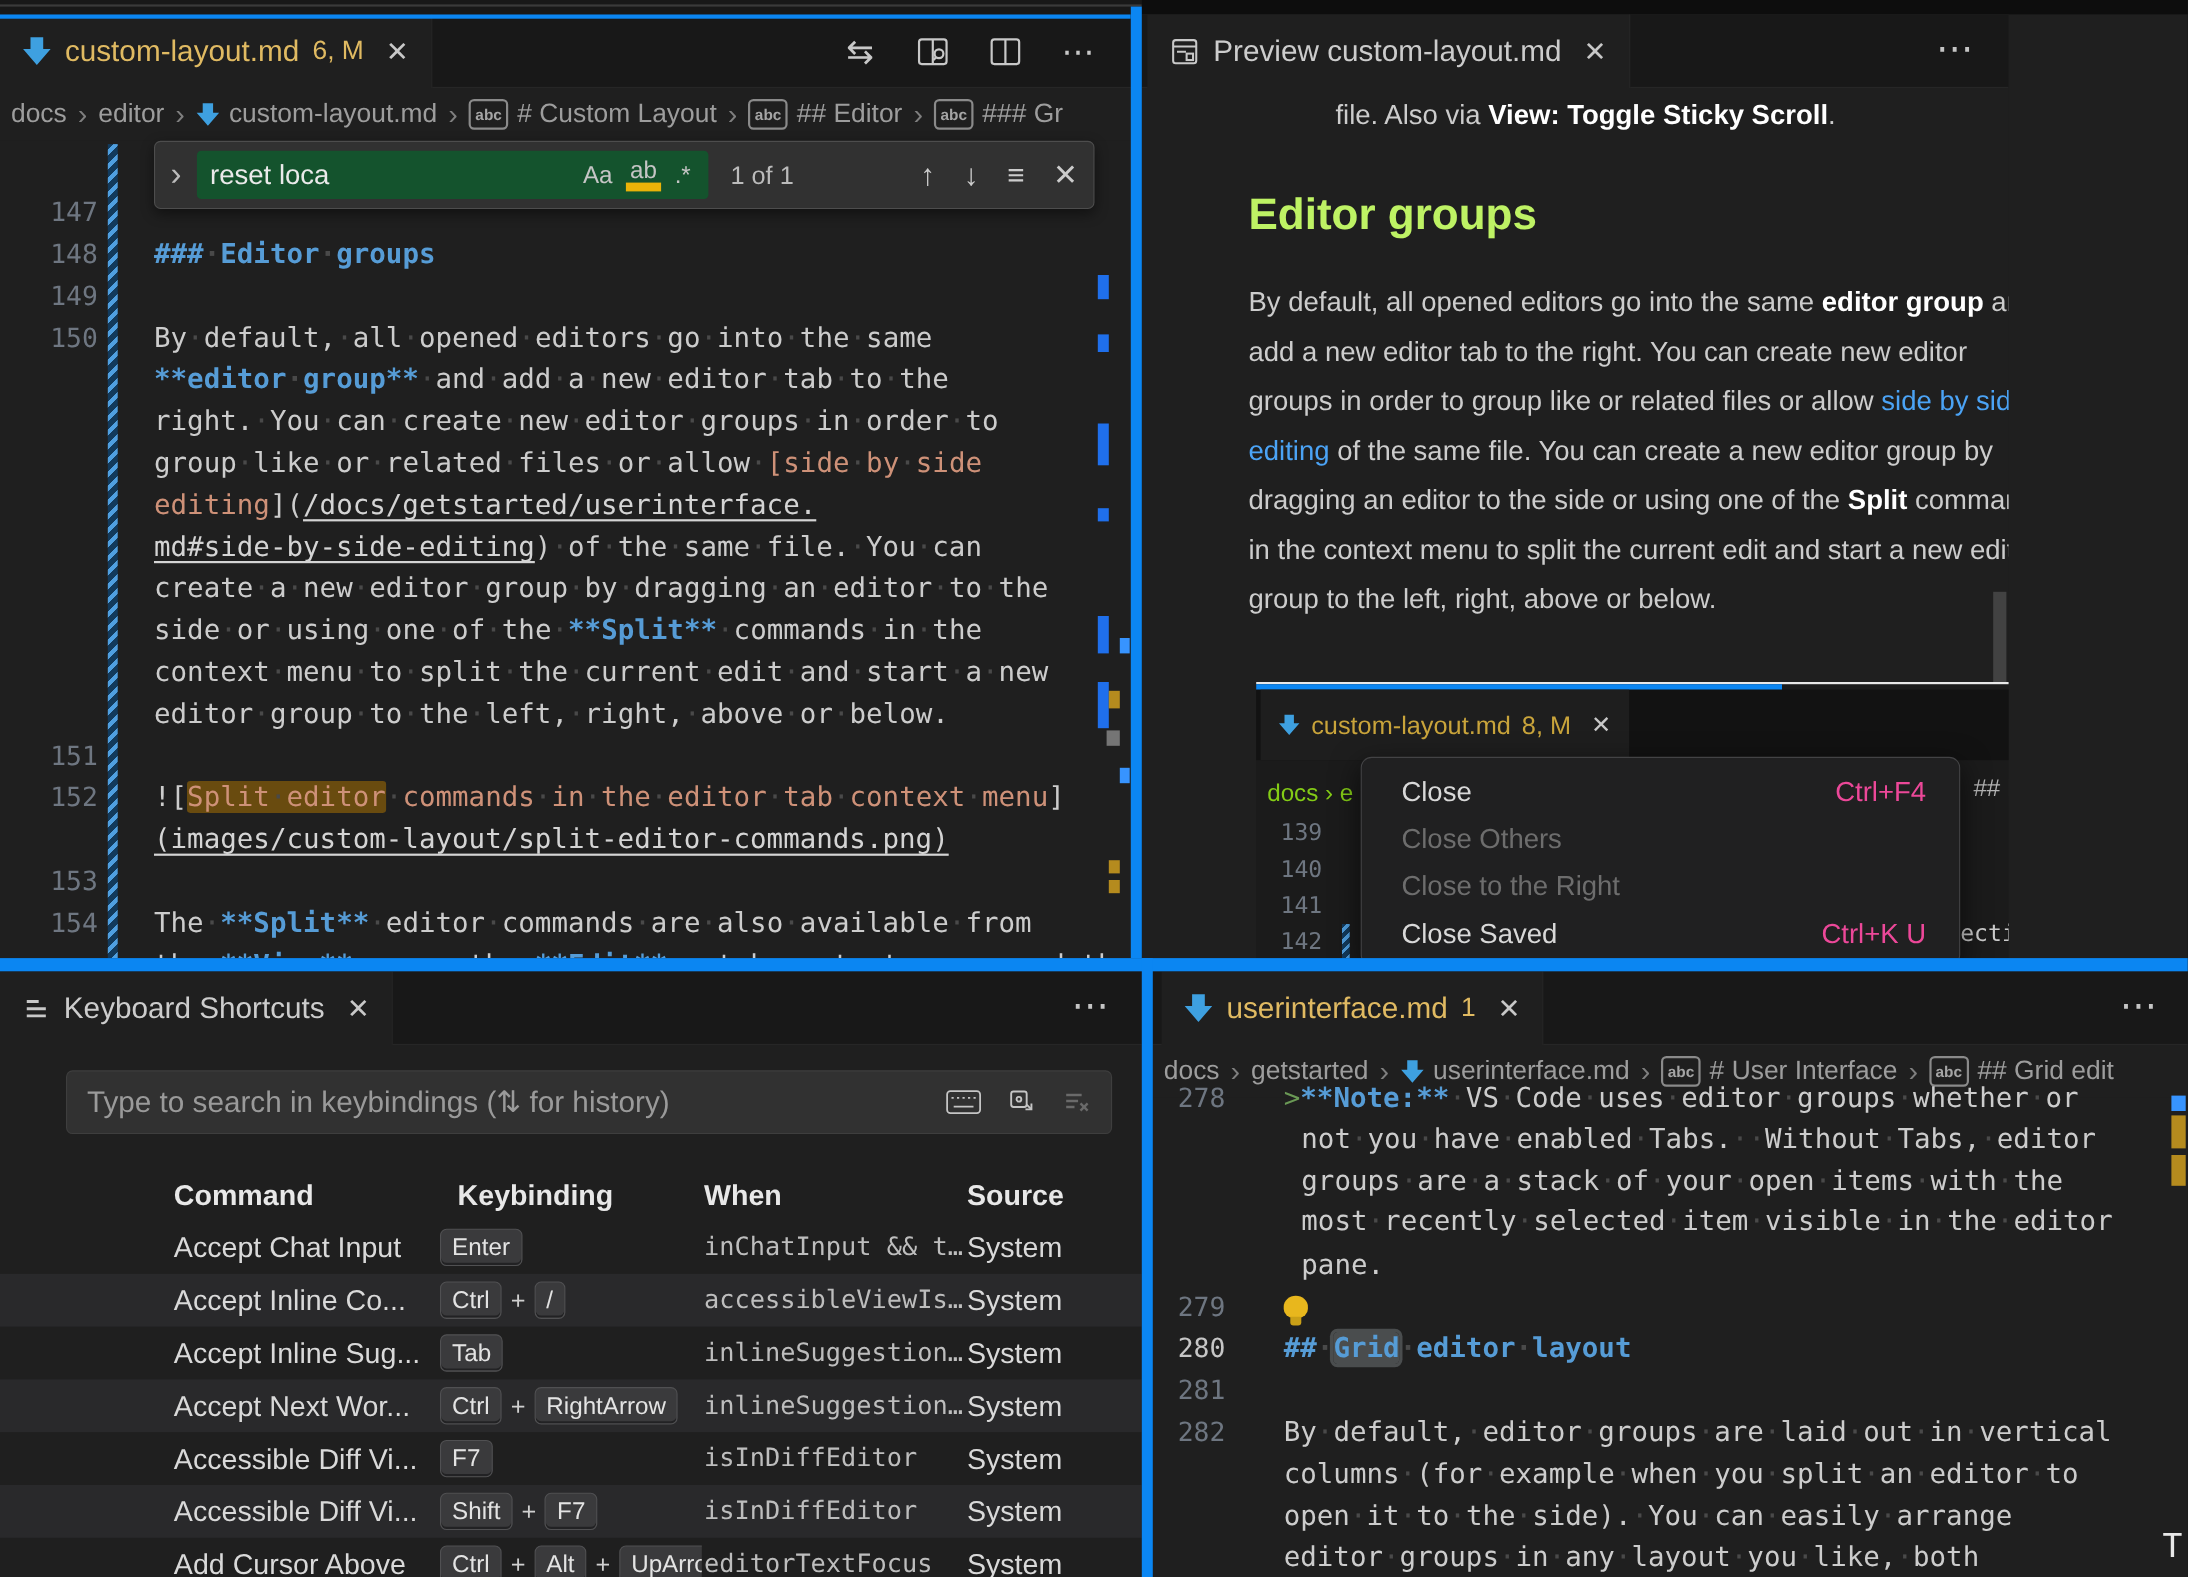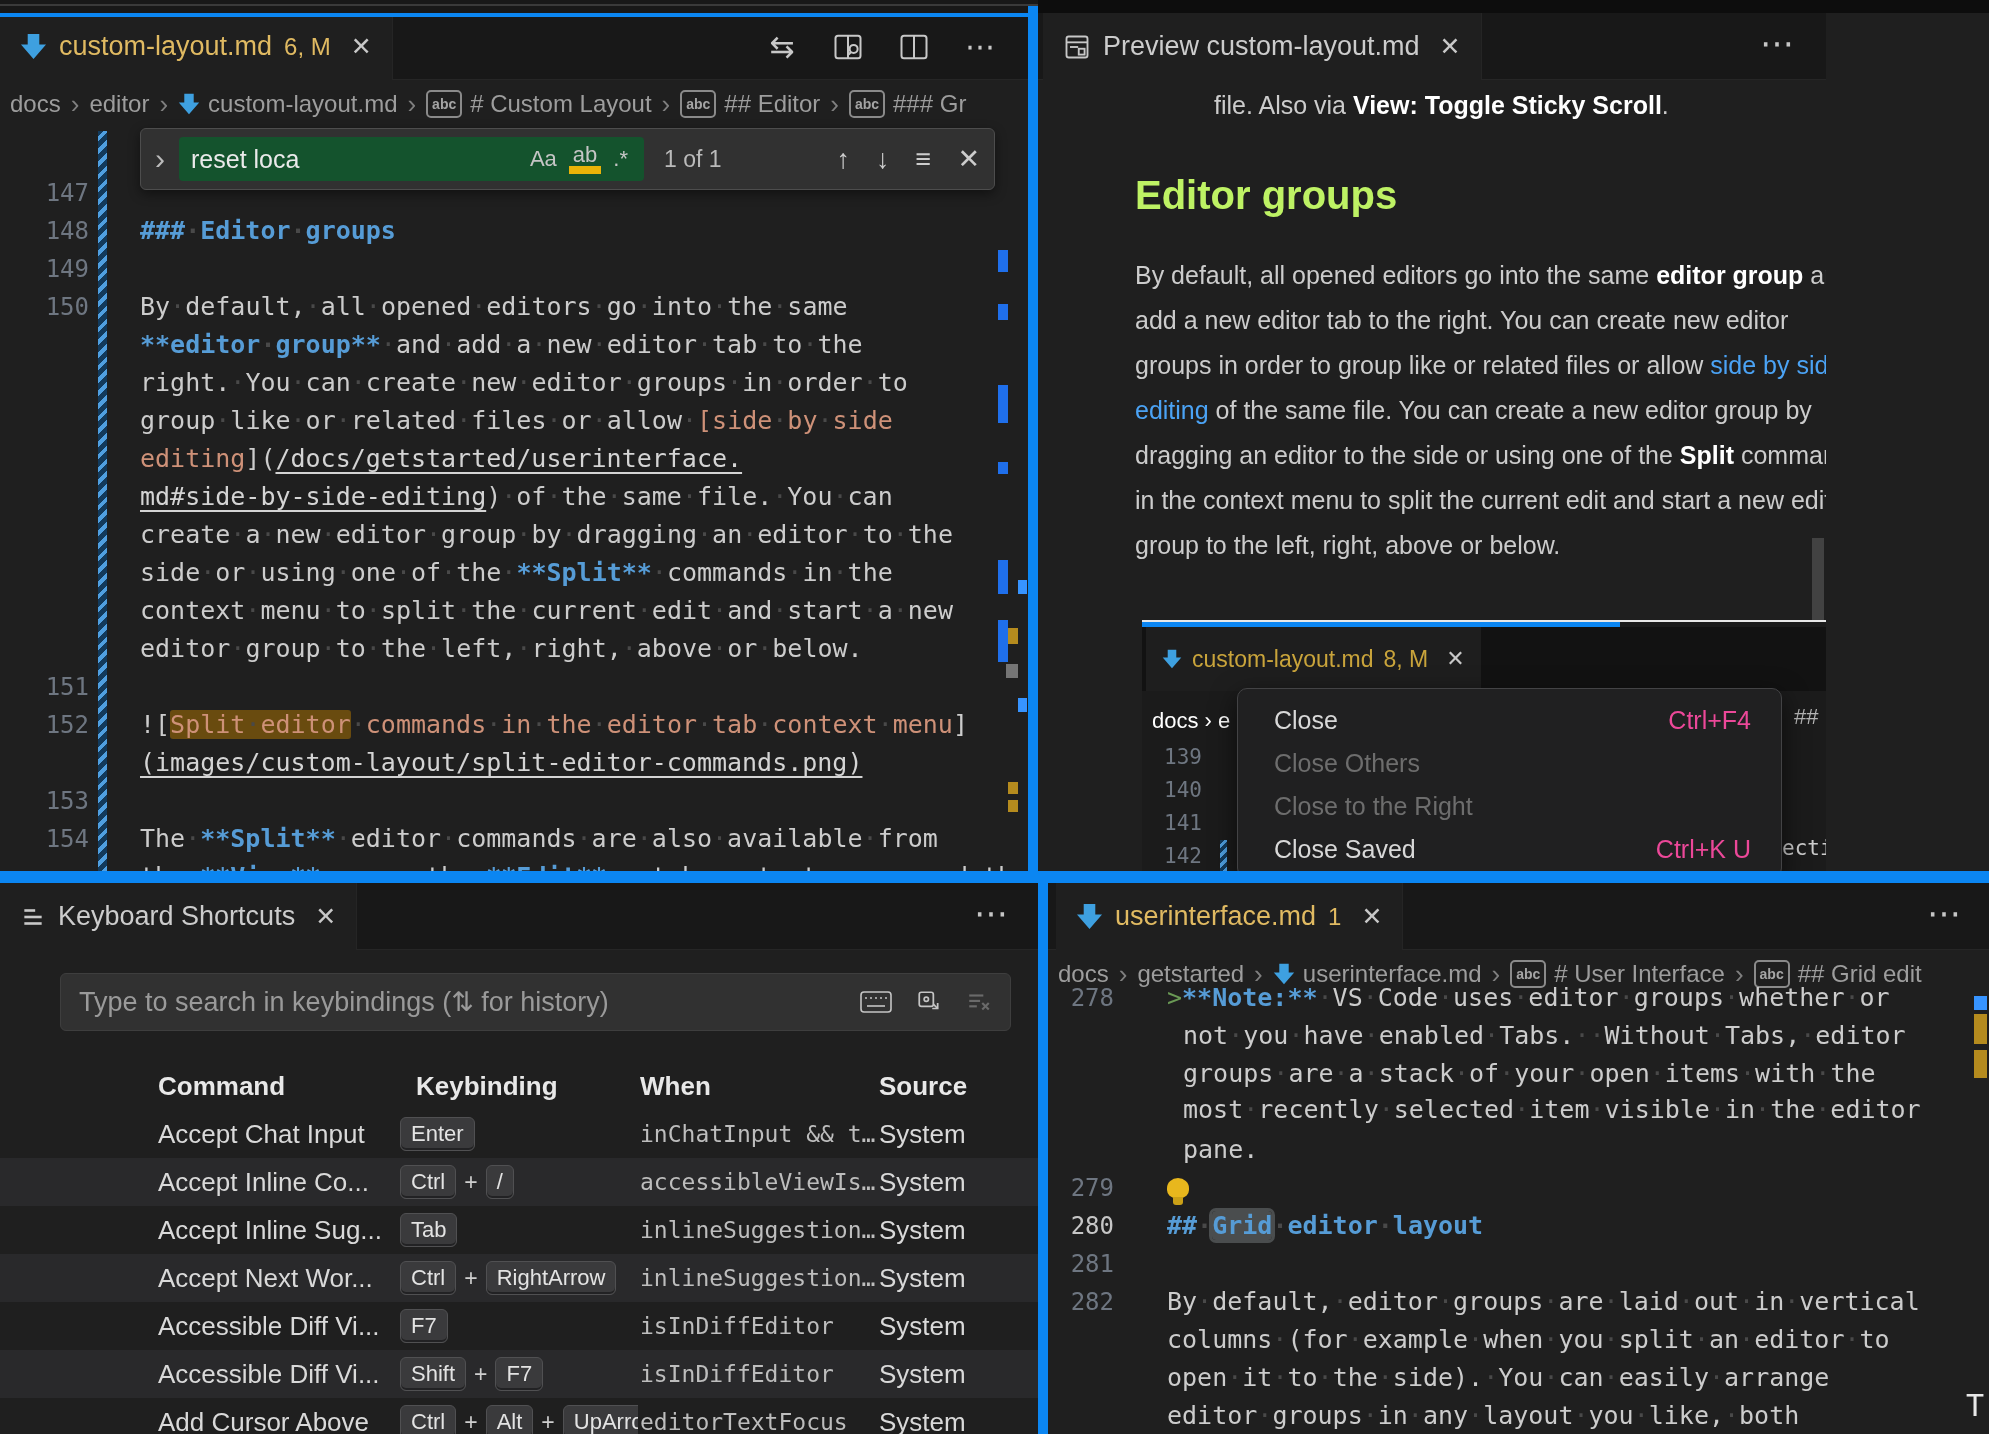--- a/index.html
+++ b/index.html
@@ -70,21 +70,21 @@
   .pv-thumb{position:absolute;right:2px;top:525px;width:12px;height:112px;background:#424242;}
   
   .pv-img{position:absolute;left:104px;top:607px;width:728px;height:251px;background:#1b1b1b;}
   .pvi-topline{position:absolute;left:0;top:0;right:0;height:2px;background:#e8e8e8;}
   .pvi-sash{position:absolute;left:0;top:2px;width:478px;height:5px;background:#0b86f2;}
   .pvi-tabbar{position:absolute;left:0;top:7px;right:0;height:64px;background:#121212;}
   .pvi-tab{position:absolute;left:4px;top:0;height:64px;display:flex;align-items:center;gap:10px;background:#1e1e1e;
            padding:0 16px;}
   .pvi-tab .tlabel{font-size:23px;color:#c9a43b;}
   .pvi-tab .tclose{font-size:22px;}
-  .pvi-bc{position:absolute;left:10px;top:88px;font-size:22px;color:#ffffff;white-space:nowrap;}
+  .pvi-bc{position:absolute;left:10px;top:88px;font-size:22px;color:#84cc16;white-space:nowrap;}
   .pvi-frag{position:absolute;left:598px;top:84px;display:flex;align-items:center;gap:24px;font-size:22px;color:#b5b5b5;}
   .pvi-nums{position:absolute;left:0;top:121px;right:0;height:140px;}
   .pvi-ect{position:absolute;left:640px;top:216px;font-family:"DejaVu Sans Mono",monospace;font-size:21px;color:#cccccc;}
   .pvi-stripe{position:absolute;left:78px;top:220px;width:7px;height:31px;
               background:repeating-linear-gradient(315deg,#4f9fe0 0 3px,#123a5c 3px 7px);}
   
   .ctxmenu{position:absolute;left:199px;top:675px;width:545px;height:190px;background:#202021;border:1px solid #434345;
            border-radius:10px;box-shadow:0 8px 26px rgba(0,0,0,.6);z-index:20;padding-top:10px;box-sizing:border-box;}
   .mi{position:relative;height:43px;line-height:43px;font-size:25px;color:#d8d8d8;padding-left:36px;}
   .mi .msc{position:absolute;right:30px;top:0;color:#ec4899;}

